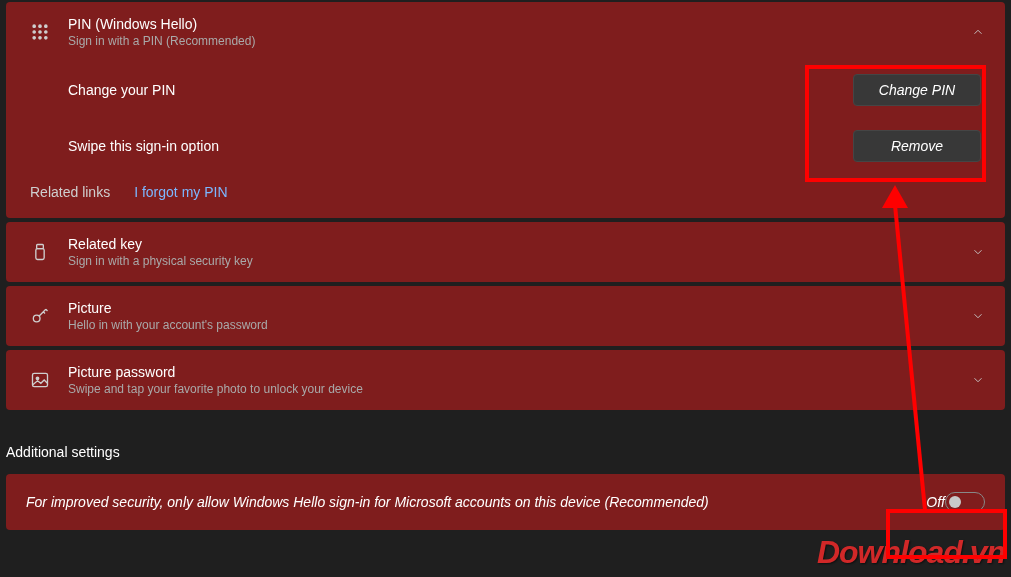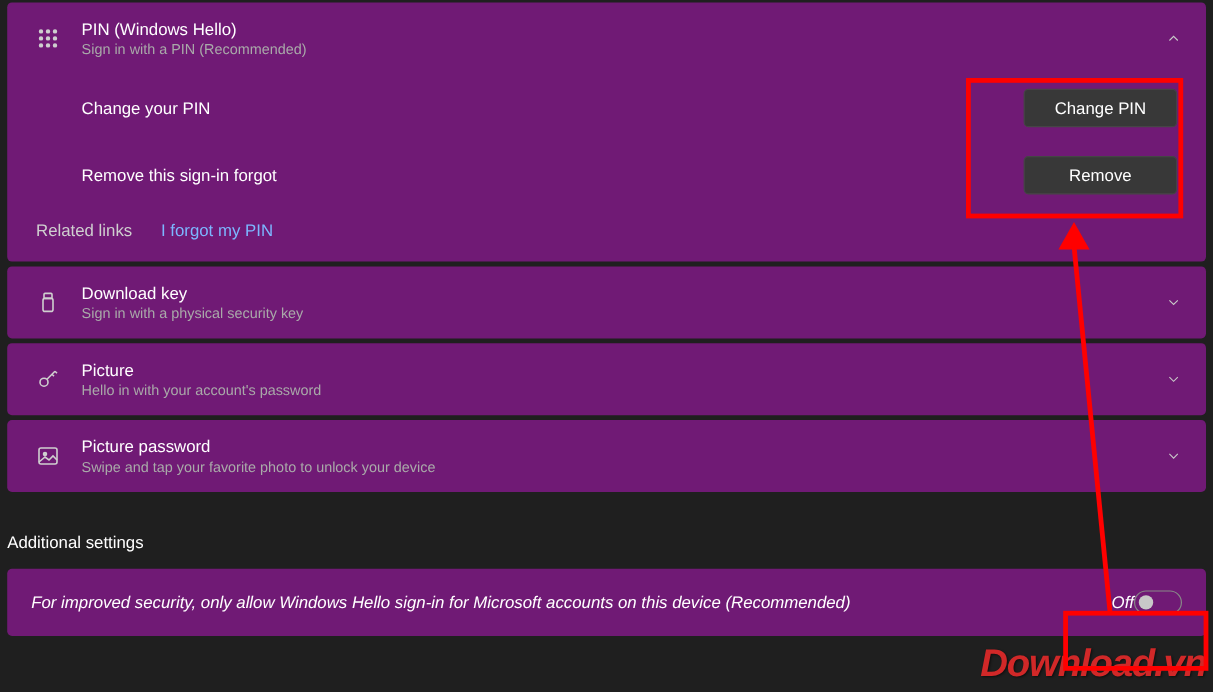--- a/index.html
+++ b/index.html
@@ -7,21 +7,21 @@
     width: 1011px;
     height: 577px;
     background: #1f1f1f;
     font-family: "Segoe UI", Arial, sans-serif;
     color: #ffffff;
     font-size: 14px;
     overflow: hidden;
     position: relative;
   }
   .card {
-    background: #701a75;
+    background: #7f1d1d;
     border-radius: 4px;
     margin: 2px 6px 4px 6px;
     position: relative;
   }
   .pin-card { padding: 0; }
   .expand-header {
     display: flex;
     align-items: center;
     padding: 14px 20px 14px 16px;
     cursor: pointer;
@@ -56,20 +56,21 @@
     background: #383838;
     border: 1px solid #454545;
     color: #ffffff;
     font-size: 14px;
     padding: 7px 18px;
     border-radius: 4px;
     min-width: 128px;
     text-align: center;
     cursor: pointer;
     font-family: inherit;
+    font-style: italic;
   }
   .related {
     display: flex;
     align-items: center;
     gap: 24px;
     padding: 10px 24px 18px 24px;
   }
   .related-label { font-size: 14px; color: #cfcfcf; }
   .related-link { font-size: 14px; color: #7cb7ff; cursor: pointer; }
   .collapsed-card {
@@ -179,38 +180,38 @@
     <svg class="chevron" viewBox="0 0 24 24">
       <path d="M6 15 L12 9 L18 15" stroke="#c8c8c8" stroke-width="1.6" fill="none"></path>
     </svg>
   </div>
 
   <div class="sub-row">
     <div class="label">Change your PIN</div>
     <button class="btn">Change PIN</button>
   </div>
   <div class="sub-row">
-    <div class="label">Remove this sign-in forgot</div>
+    <div class="label">Swipe this sign-in option</div>
     <button class="btn">Remove</button>
   </div>
   <div class="related">
     <span class="related-label">Related links</span>
     <span class="related-link">I forgot my PIN</span>
   </div>
 </div>
 
 <div class="card collapsed-card">
   <div class="icon-wrap">
     <svg class="ic" viewBox="0 0 24 24">
       <rect x="8" y="3" width="8" height="5" rx="1"></rect>
       <rect x="7" y="8" width="10" height="13" rx="2"></rect>
     </svg>
   </div>
   <div class="text-wrap">
-    <div class="title">Download key</div>
+    <div class="title">Related key</div>
     <div class="subtitle">Sign in with a physical security key</div>
   </div>
   <svg class="chevron" viewBox="0 0 24 24">
     <path d="M6 9 L12 15 L18 9" stroke="#c8c8c8" stroke-width="1.6" fill="none"></path>
   </svg>
 </div>
 
 <div class="card collapsed-card">
   <div class="icon-wrap">
     <svg class="ic" viewBox="0 0 24 24">

